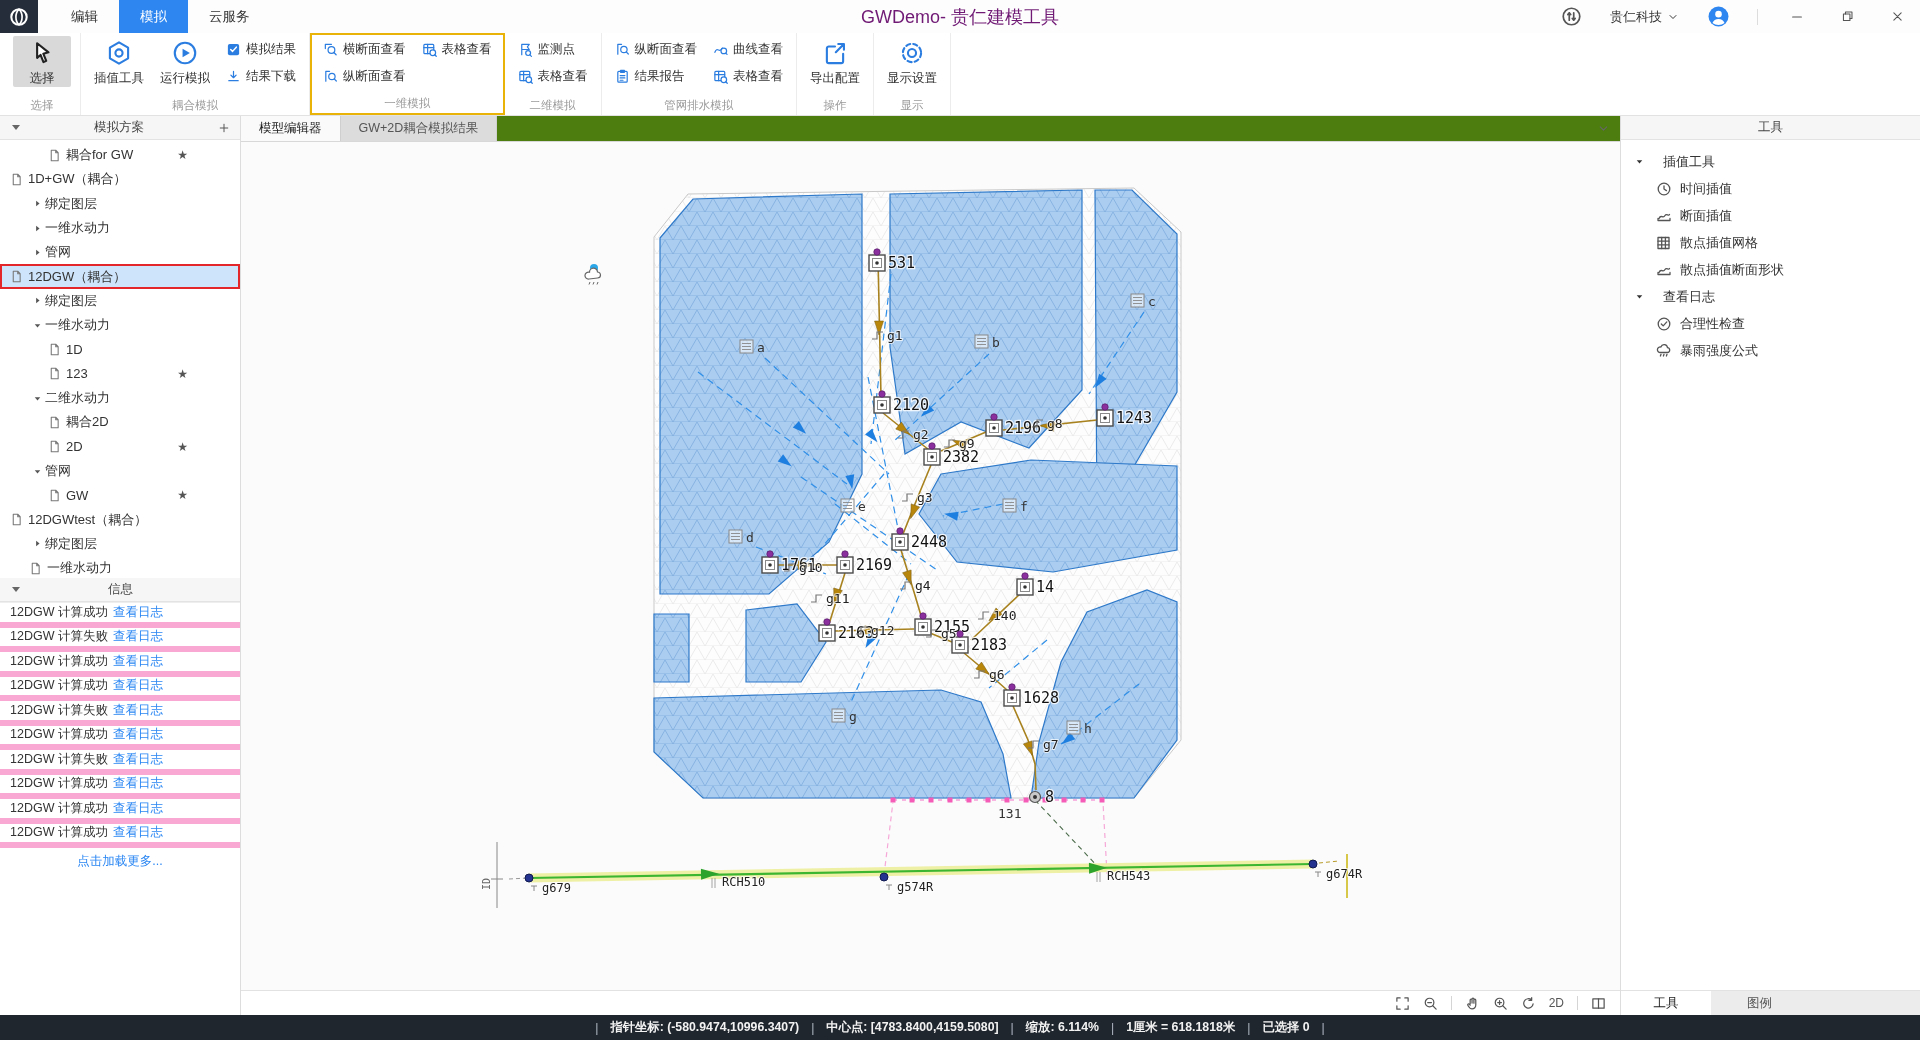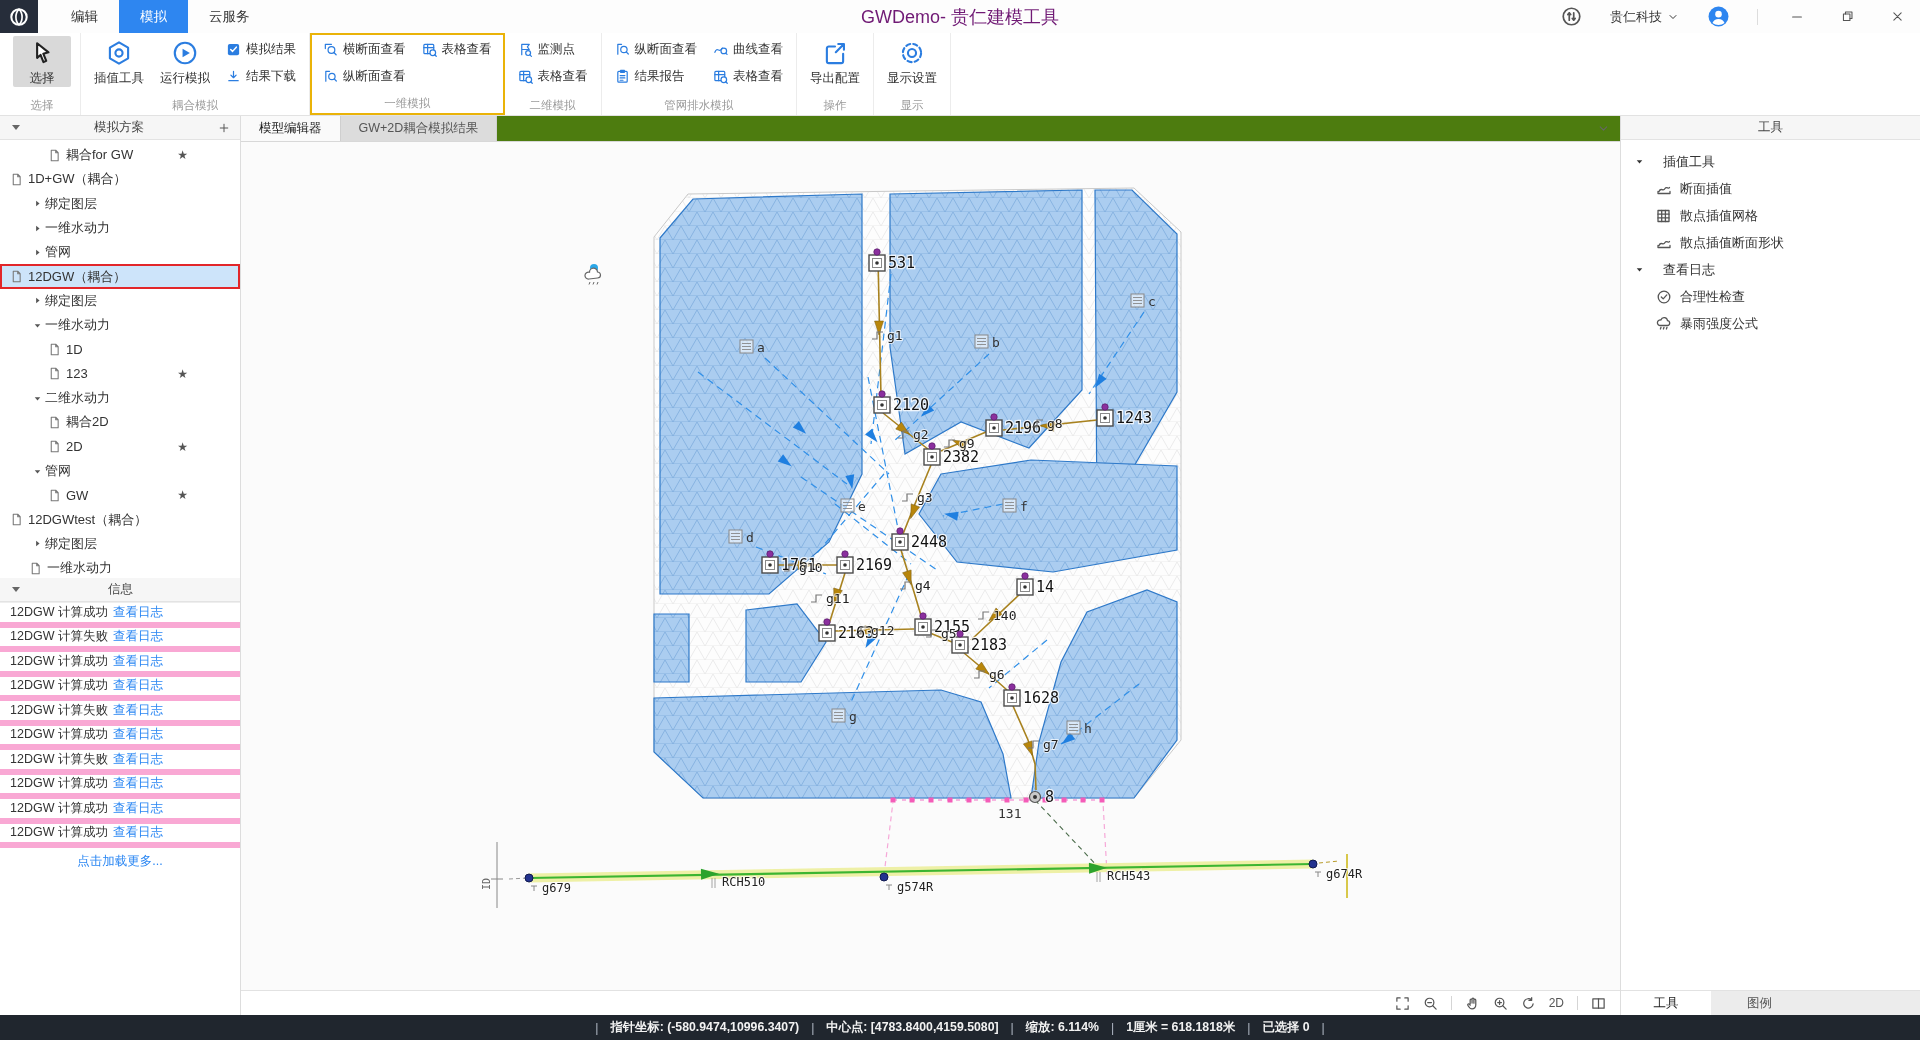--- a/index.html
+++ b/index.html
@@ -891,20 +891,27 @@
       </div>
       <div id="tools">
           <div class="tgroup-h">
             <svg class="ic" width="11" height="11" viewBox="0 0 16 16" fill="none" stroke="currentColor" stroke-width="1.3" stroke-linecap="round" stroke-linejoin="round">
               <path d="M4 6 L8 11 L12 6 Z" fill="currentColor" stroke="none"></path>
             </svg>
             <span>插值工具</span>
           </div>
           <div class="titem">
             <svg class="ic" width="16" height="16" viewBox="0 0 16 16" fill="none" stroke="currentColor" stroke-width="1.3" stroke-linecap="round" stroke-linejoin="round">
+              <circle cx="8" cy="8" r="5.8"></circle>
+              <path d="M8 4.8 V8 L10.4 9.6"></path>
+            </svg>
+            <span>时间插值</span>
+          </div>
+          <div class="titem">
+            <svg class="ic" width="16" height="16" viewBox="0 0 16 16" fill="none" stroke="currentColor" stroke-width="1.3" stroke-linecap="round" stroke-linejoin="round">
               <path d="M2 12.5 H14 M2 12.5 V10.5 M14 12.5 V10.5 M3 10.5 C5 5.5 7 11.5 9 7.5 C10.5 4.8 12.5 8.5 13.5 6.5"></path>
             </svg>
             <span>断面插值</span>
           </div>
           <div class="titem">
             <svg class="ic" width="16" height="16" viewBox="0 0 16 16" fill="none" stroke="currentColor" stroke-width="1.3" stroke-linecap="round" stroke-linejoin="round">
               <rect x="2" y="2.5" width="11" height="11"></rect>
               <path d="M2 6.2 H13 M2 9.9 H13 M5.7 2.5 V13.5 M9.4 2.5 V13.5"></path>
             </svg>
             <span>散点插值网格</span>

